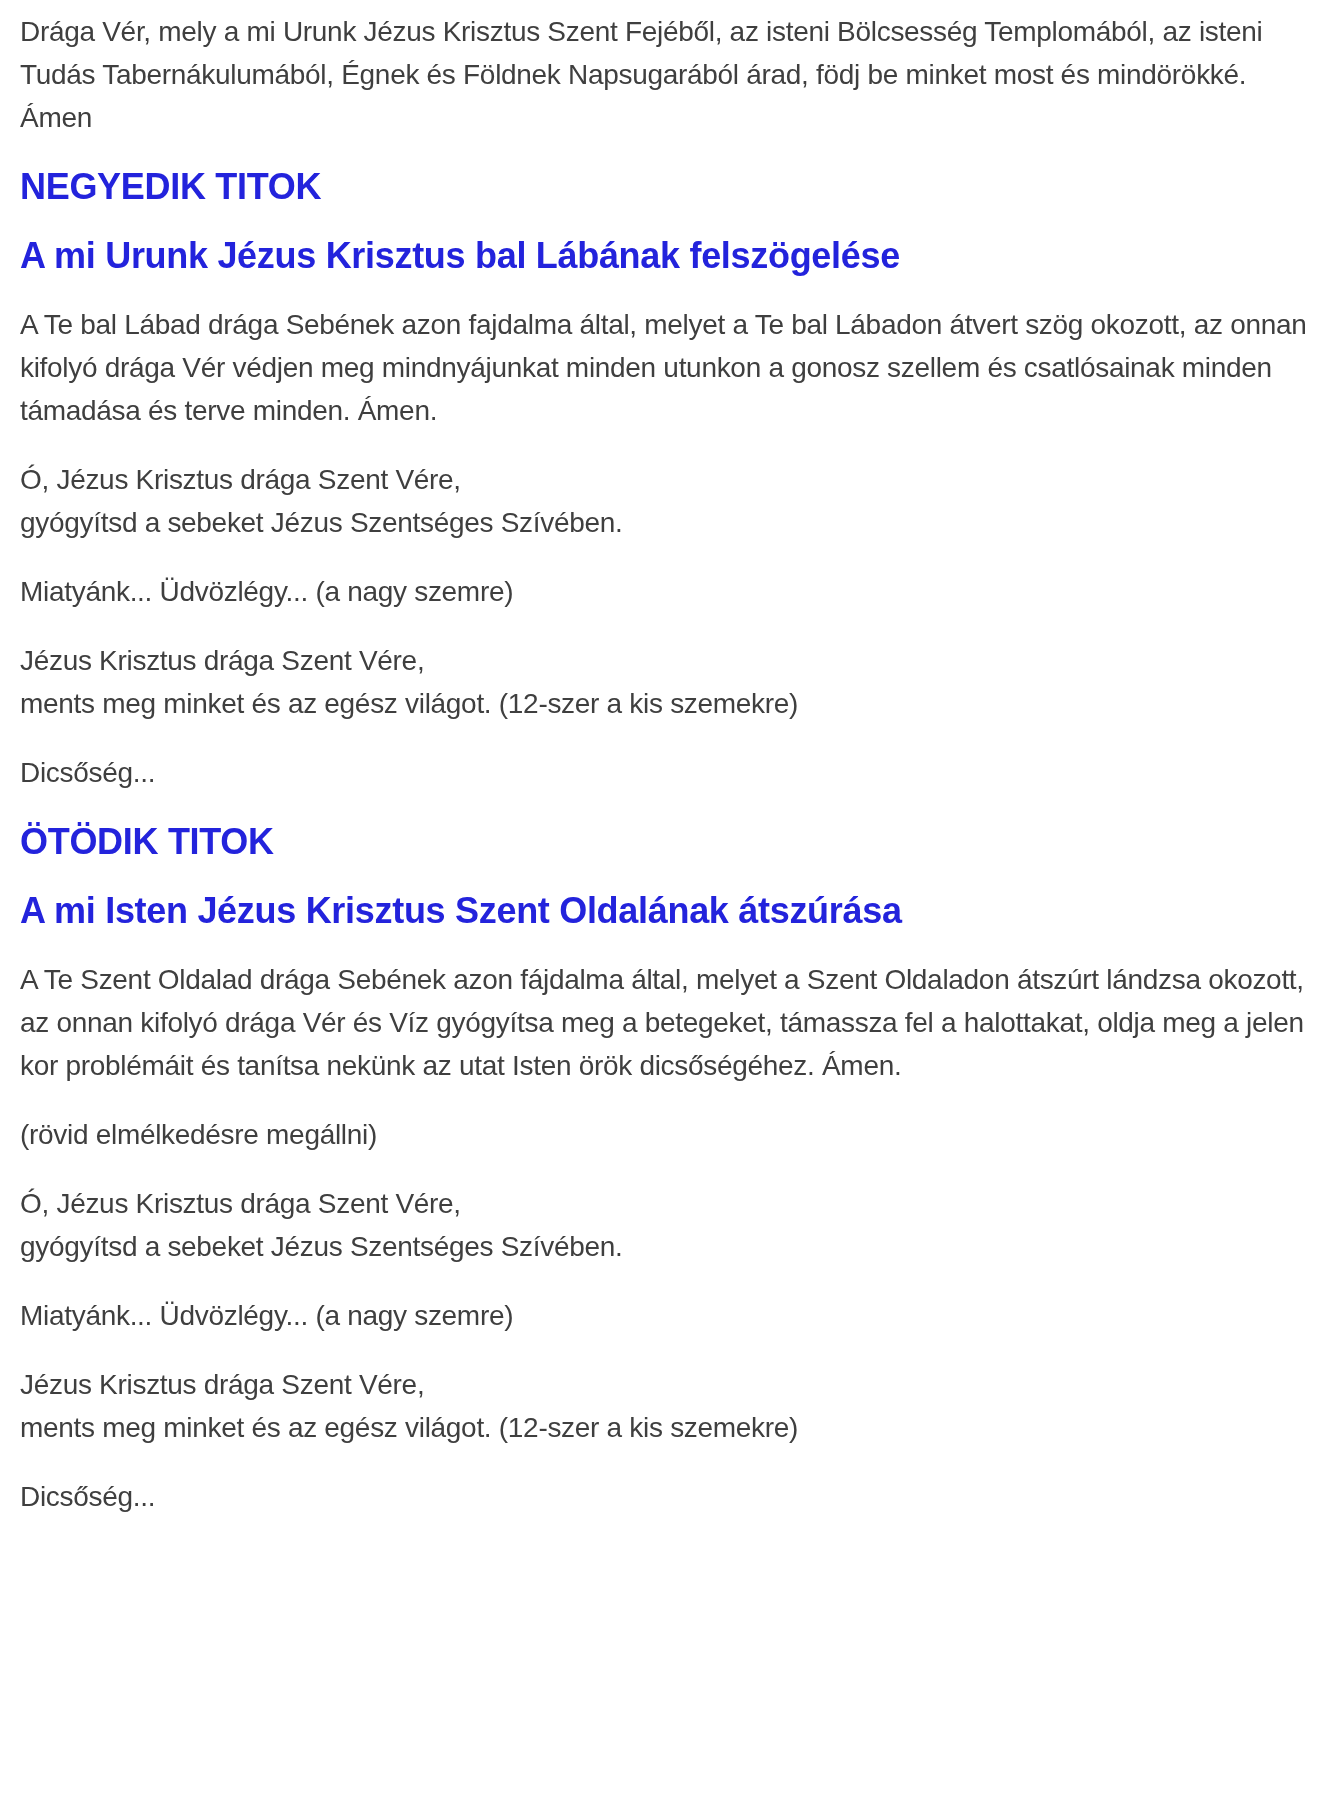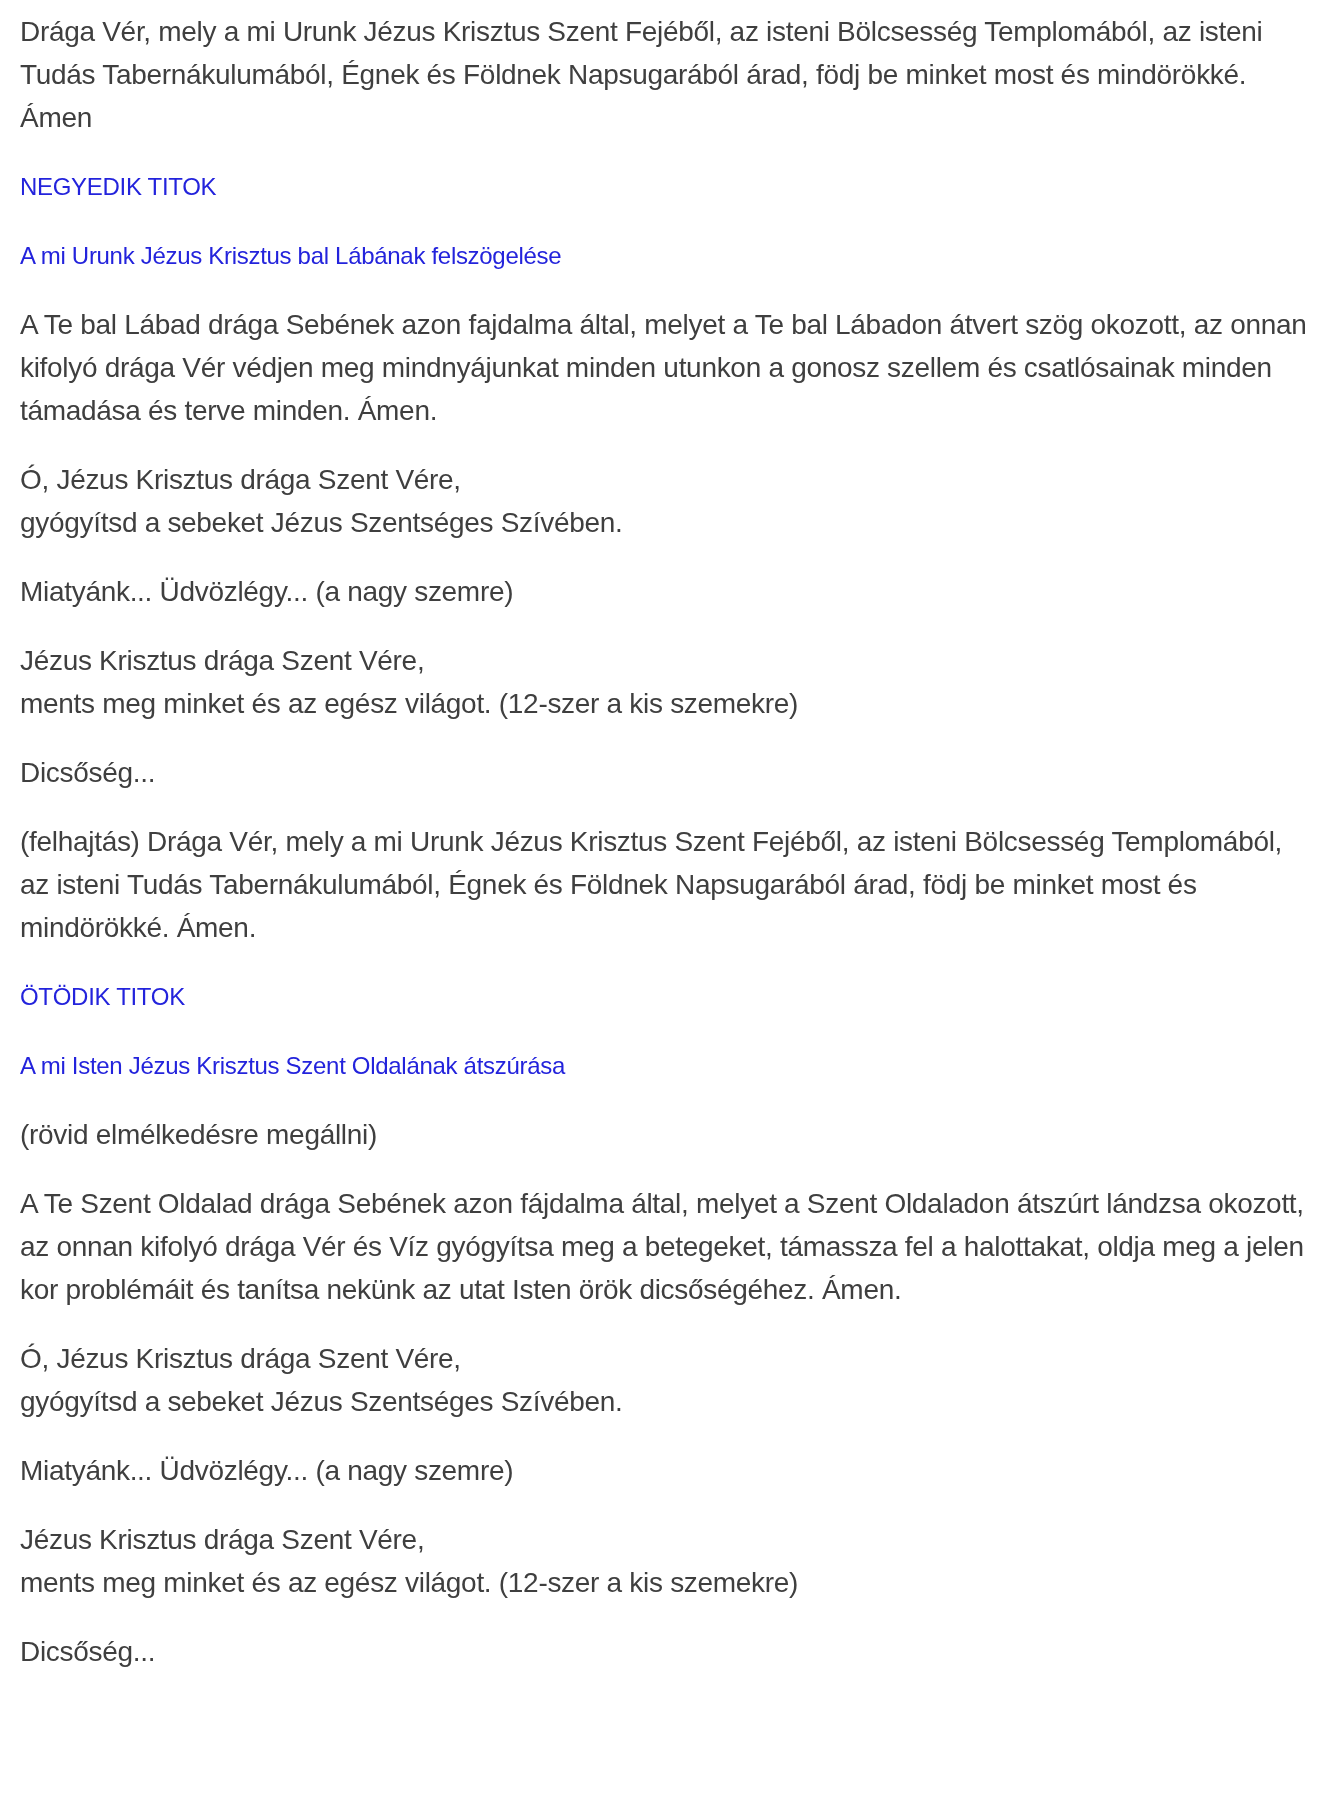--- a/index.html
+++ b/index.html
@@ -10,21 +10,21 @@
     font-family:"Liberation Sans","DejaVu Sans",sans-serif;
     font-weight:300;
     font-size:28px;
     line-height:43px;
     letter-spacing:-0.3px;
     color:#3f3f3f;
   }
   .page p{margin:0 0 26px 0;}
   .blue{color:#2323dc;}
   .muted{color:#b2b2b2;}
-  h2,h3{font-size:24px;font-weight:400;margin:12px 0 26px 0;line-height:43px;}
+  h2,h3{font-size:36px;font-weight:700;margin:12px 0 26px 0;line-height:43px;}
 </style>
 </head>
 <body>
 
 <div class="page">
 
   <p>Drága Vér, mely a mi Urunk Jézus Krisztus Szent Fejéből, az isteni Bölcsesség Templomából, az isteni Tudás Tabernákulumából, Égnek és Földnek Napsugarából árad, födj be minket most és mindörökké. Ámen</p>
 
   <h2 class="blue">NEGYEDIK TITOK</h2>
 
@@ -36,29 +36,28 @@
   <p><span>Ó, Jézus Krisztus drága Szent Vére,</span><br>
   <span>gyógyítsd a sebeket Jézus Szentséges Szívében.</span></p>
 
   <p>Miatyánk... Üdvözlégy... (a nagy szemre)</p>
 
   <p><span>Jézus Krisztus drága Szent Vére,</span><br>
   <span>ments meg minket és az egész világot. (12-szer a kis szemekre)</span></p>
 
   <p>Dicsőség...</p>
 
-  <p>(felhajtás) Drága Vér, mely a mi Urunk Jézus Krisztus Szent Fejéből, az isteni Bölcsesség Templomából, az isteni Tudás Tabernákulumából, Égnek és Földnek Napsugarából árad, födj be minket most és mindörökké. Ámen.</p>
 
   <h2 class="blue">ÖTÖDIK TITOK</h2>
 
   <h3 class="blue">A mi Isten Jézus Krisztus Szent Oldalának átszúrása</h3>
 
+  <p>A Te Szent Oldalad drága Sebének azon fájdalma által, melyet a Szent Oldaladon átszúrt lándzsa okozott, az onnan kifolyó drága Vér és Víz gyógyítsa meg a betegeket, támassza fel a halottakat, oldja meg a jelen kor problémáit és tanítsa nekünk az utat Isten örök dicsőségéhez. Ámen.</p>
+
   <p>(rövid elmélkedésre megállni)</p>
-
-  <p>A Te Szent Oldalad drága Sebének azon fájdalma által, melyet a Szent Oldaladon átszúrt lándzsa okozott, az onnan kifolyó drága Vér és Víz gyógyítsa meg a betegeket, támassza fel a halottakat, oldja meg a jelen kor problémáit és tanítsa nekünk az utat Isten örök dicsőségéhez. Ámen.</p>
 
   <p><span>Ó, Jézus Krisztus drága Szent Vére,</span><br>
   <span>gyógyítsd a sebeket Jézus Szentséges Szívében.</span></p>
 
   <p>Miatyánk... Üdvözlégy... (a nagy szemre)</p>
 
   <p><span>Jézus Krisztus drága Szent Vére,</span><br>
   <span>ments meg minket és az egész világot. (12-szer a kis szemekre)</span></p>
 
   <p>Dicsőség...</p>

